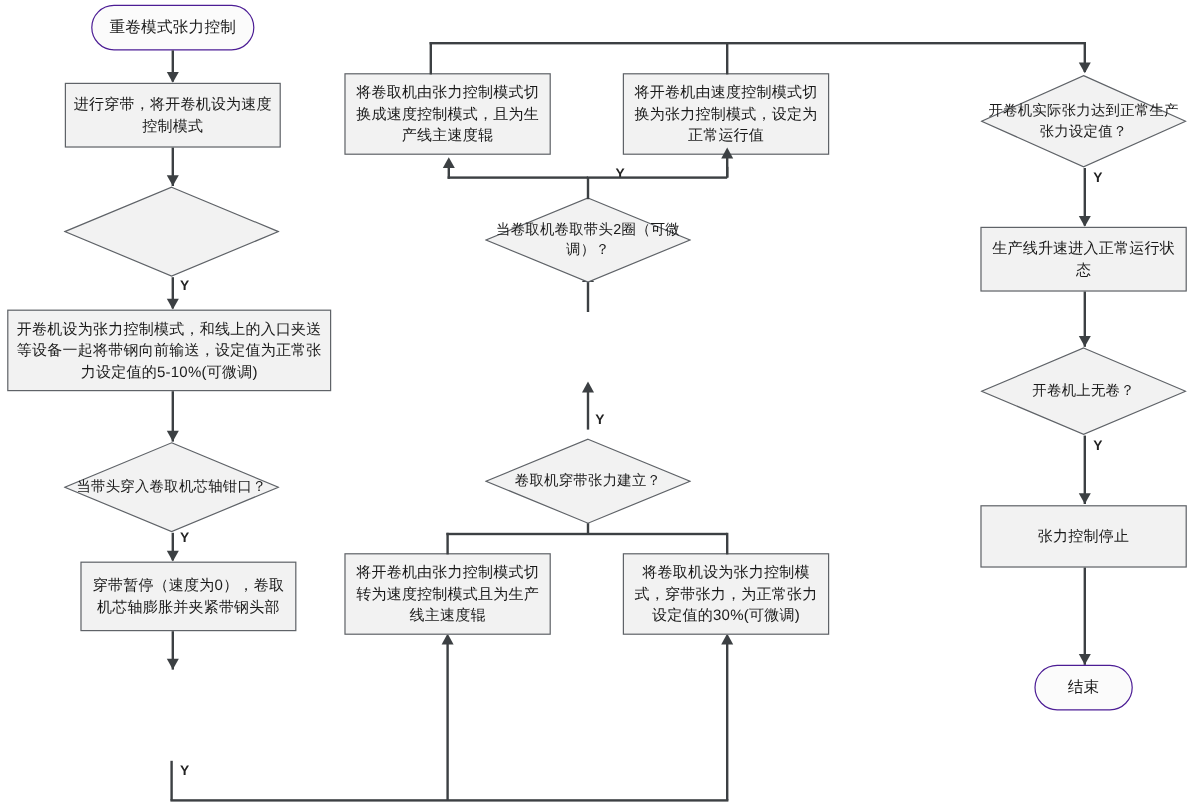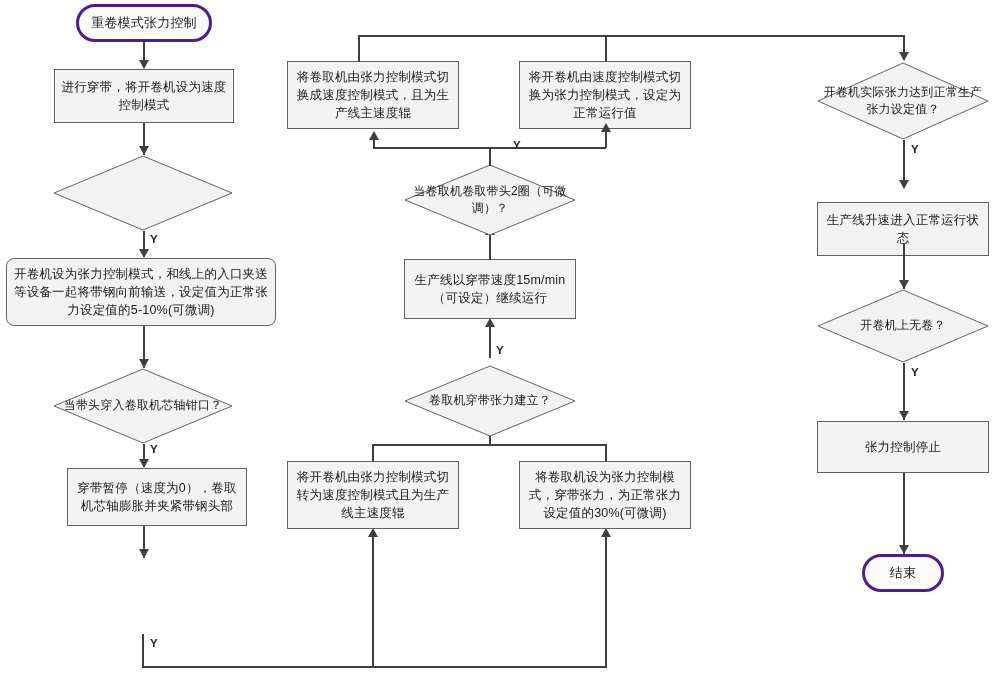--- a/index.html
+++ b/index.html
@@ -14,21 +14,21 @@
     display:block;width:100%;text-align:center;
     color:#1a1a1a;line-height:1.45;letter-spacing:.2px;
     padding:0 4px;box-sizing:border-box;
   }
   .proc{
     background:#f2f2f2;border:1px solid #5f6368;
     box-shadow:0 0 0 0 rgba(0,0,0,0);
   }
   .proc .txt{font-size:12.5px;}
   .term{
-    background:#fbfbfb;border:3px solid #4c1d95;border-radius:22px;
+    background:#fbfbfb;border:1px solid #4c1d95;border-radius:22px;
   }
   .term .txt{font-size:13px;}
   
   .dec{background:transparent;border:none;}
   .dec svg{position:absolute;left:0;top:0;}
   .dec .txt{position:relative;z-index:2;font-size:12px;}
   
   .ln{position:absolute;background:#3c4043;}
   .lnh{height:1.6px;}
   .lnv{width:1.6px;}
@@ -59,21 +59,21 @@
   <div class="node dec" style="left:53px;top:155px;width:180px;height:76px;">
     <svg width="180" height="76">
       <polygon points="90,1 179,38 90,75 1,38" fill="#f2f2f2" stroke="#5f6368" stroke-width="1"></polygon>
     </svg>
   </div>
 
   <div class="ln lnv" style="left:143px;top:231px;height:26px;"></div>
   <div class="arw arw-d" style="left:138.5px;top:249px;"></div>
   <div class="elbl" style="left:150px;top:233px;">Y</div>
 
-  <div class="node proc" style="left:6px;top:258px;width:270px;height:68px;border-radius:8px;">
+  <div class="node proc" style="left:6px;top:258px;width:270px;height:68px;">
     <span class="txt">开卷机设为张力控制模式，和线上的入口夹送等设备一起将带钢向前输送，设定值为正常张力设定值的5-10%(可微调)</span>
   </div>
 
   <div class="ln lnv" style="left:143px;top:326px;height:42px;"></div>
   <div class="arw arw-d" style="left:138.5px;top:359px;"></div>
 
   <div class="node dec" style="left:53px;top:368px;width:180px;height:76px;">
     <svg width="180" height="76">
       <polygon points="90,1 179,38 90,75 1,38" fill="#f2f2f2" stroke="#5f6368" stroke-width="1"></polygon>
     </svg>
@@ -119,23 +119,20 @@
     <svg width="172" height="72">
       <polygon points="86,1 171,36 86,71 1,36" fill="#f2f2f2" stroke="#5f6368" stroke-width="1"></polygon>
     </svg>
     <span class="txt">卷取机穿带张力建立？</span>
   </div>
 
   <div class="ln lnv" style="left:489px;top:325px;height:33px;"></div>
   <div class="arw arw-u" style="left:484.5px;top:318px;"></div>
   <div class="elbl" style="left:496px;top:344px;">Y</div>
 
-  <div class="node proc" style="left:404px;top:259px;width:172px;height:60px;">
-    <span class="txt">生产线以穿带速度15m/min（可设定）继续运行</span>
-  </div>
 
   <div class="ln lnv" style="left:489px;top:233px;height:27px;"></div>
   <div class="arw arw-u" style="left:484.5px;top:226px;"></div>
 
   <div class="node dec" style="left:404px;top:164px;width:172px;height:72px;">
     <svg width="172" height="72">
       <polygon points="86,1 171,36 86,71 1,36" fill="#f2f2f2" stroke="#5f6368" stroke-width="1"></polygon>
     </svg>
     <span class="txt">当卷取机卷取带头2圈（可微调）？</span>
   </div>
@@ -170,21 +167,21 @@
     <svg width="172" height="78">
       <polygon points="86,1 171,39 86,77 1,39" fill="#f2f2f2" stroke="#5f6368" stroke-width="1"></polygon>
     </svg>
     <span class="txt">开卷机实际张力达到正常生产张力设定值？</span>
   </div>
 
   <div class="ln lnv" style="left:903px;top:140px;height:48px;"></div>
   <div class="arw arw-d" style="left:898.5px;top:180px;"></div>
   <div class="elbl" style="left:911px;top:143px;">Y</div>
 
-  <div class="node proc" style="left:817px;top:189px;width:172px;height:54px;margin-top:13px;">
+  <div class="node proc" style="left:817px;top:189px;width:172px;height:54px;">
     <span class="txt">生产线升速进入正常运行状态</span>
   </div>
 
   <div class="ln lnv" style="left:903px;top:243px;height:46px;"></div>
   <div class="arw arw-d" style="left:898.5px;top:280px;"></div>
 
   <div class="node dec" style="left:817px;top:289px;width:172px;height:74px;">
     <svg width="172" height="74">
       <polygon points="86,1 171,37 86,73 1,37" fill="#f2f2f2" stroke="#5f6368" stroke-width="1"></polygon>
     </svg>

